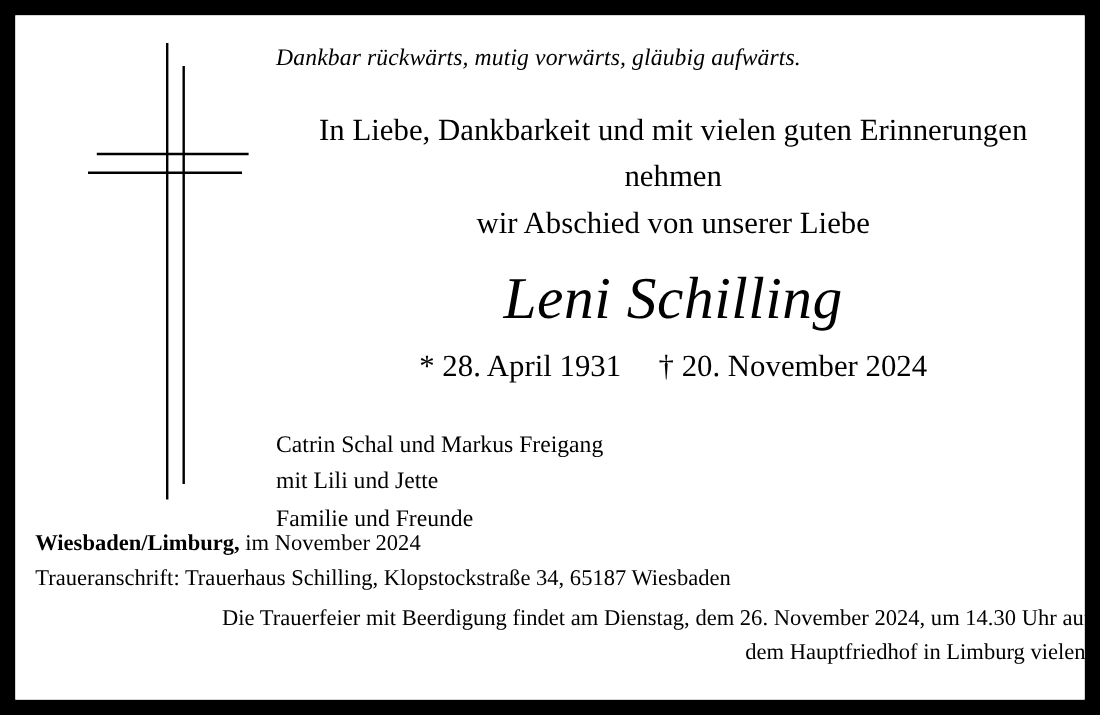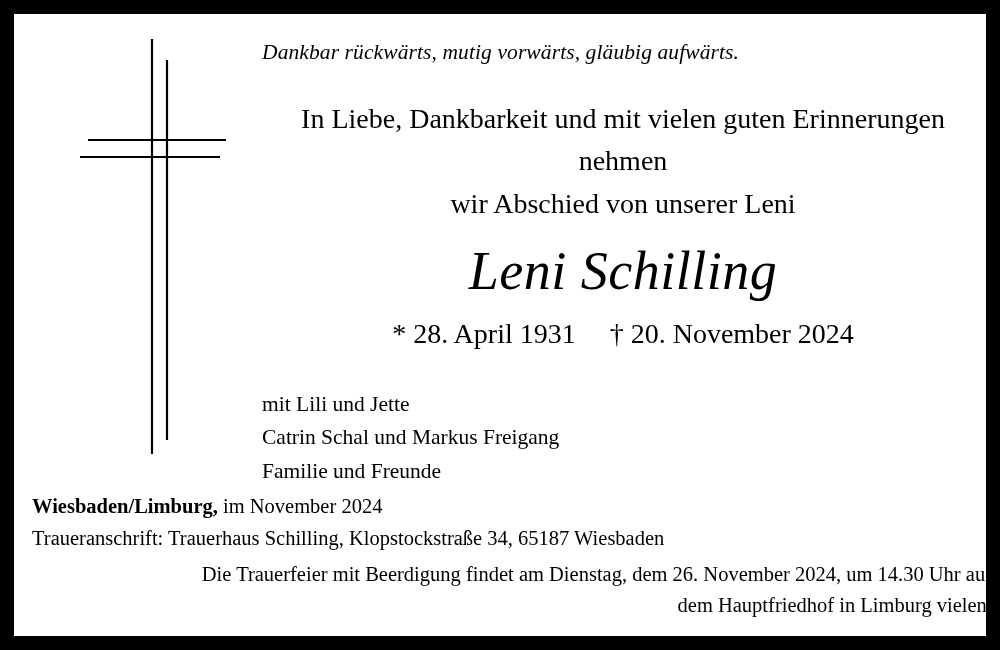--- a/index.html
+++ b/index.html
@@ -32,21 +32,21 @@
   .cross {
     position: absolute;
     left: 60px;
     top: 20px;
     width: 170px;
     height: 430px;
   }
   
   .content {
     position: absolute;
-    left: 248px;
+    left: 237px;
     top: 26px;
     width: 722px;
   }
   .motto {
     font-style: italic;
     font-size: 21.5px;
     line-height: 1.2;
     margin: 0 0 32px 0;
     letter-spacing: 0.1px;
   }
@@ -85,21 +85,21 @@
     line-height: 1.55;
     margin: 0;
   }
   .mourners div {
     white-space: nowrap;
   }
   
   .footer {
     position: absolute;
     left: 18px;
-    top: 478px;
+    top: 466px;
     width: 960px;
     font-size: 20.5px;
     line-height: 1.45;
   }
   .footer .place {
     font-weight: bold;
   }
   .footer p {
     margin: 0 0 2px 0;
   }
@@ -124,33 +124,33 @@
         <line x1="14" y1="106" x2="152" y2="106" stroke="#000000" stroke-width="2.2"></line>
         <line x1="6" y1="123" x2="146" y2="123" stroke="#000000" stroke-width="2.2"></line>
       </svg>
     </div>
 
     <div class="content">
       <p class="motto">Dankbar rückwärts, mutig vorwärts, gläubig aufwärts.</p>
 
       <p class="intro">
         <span>In Liebe, Dankbarkeit und mit vielen guten Erinnerungen nehmen</span><br>
-        <span>wir Abschied von unserer Leni</span>
+        <span>wir Abschied von unserer Liebe</span>
       </p>
 
       <div class="name">Leni Schilling</div>
 
 
       <div class="dates">
         <span>* 28. April 1931</span><span class="sep"></span><span>† 20. November 2024</span>
       </div>
 
       <div class="mourners">
+        <div>Catrin Schal und Markus Freigang</div>
         <div>mit Lili und Jette</div>
-        <div>Catrin Schal und Markus Freigang</div>
         <div>Familie und Freunde</div>
       </div>
     </div>
 
     <div class="footer">
       <p>
         <span class="place">Wiesbaden/Limburg,</span><span> im November 2024</span>
       </p>
       <p>Traueranschrift: Trauerhaus Schilling, Klopstockstraße 34, 65187 Wiesbaden</p>
       <p class="ceremony">

